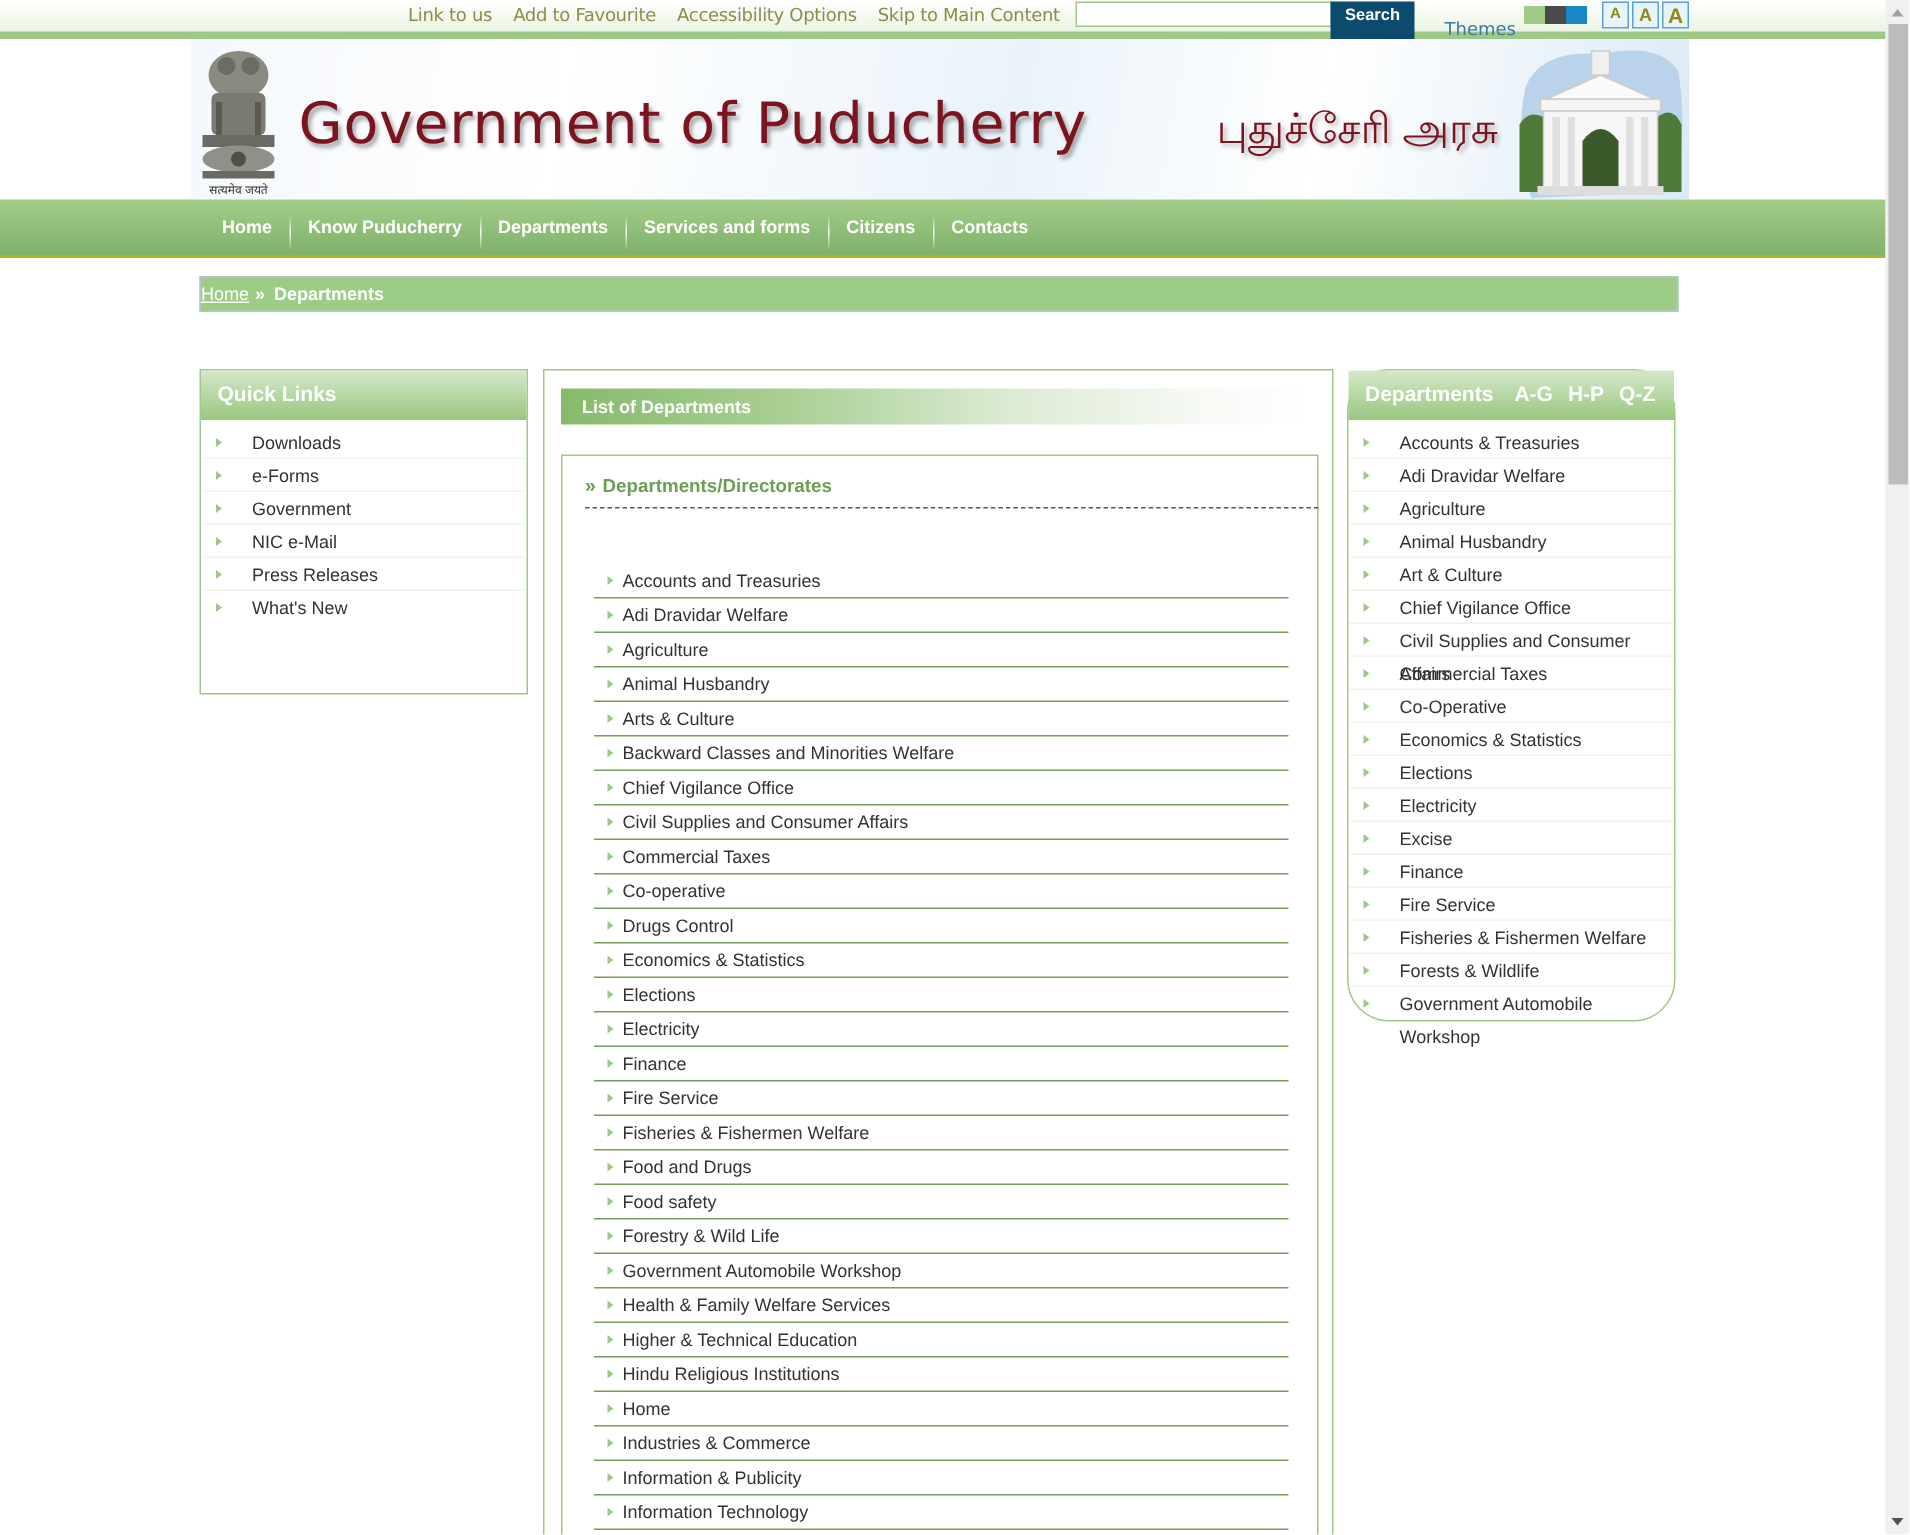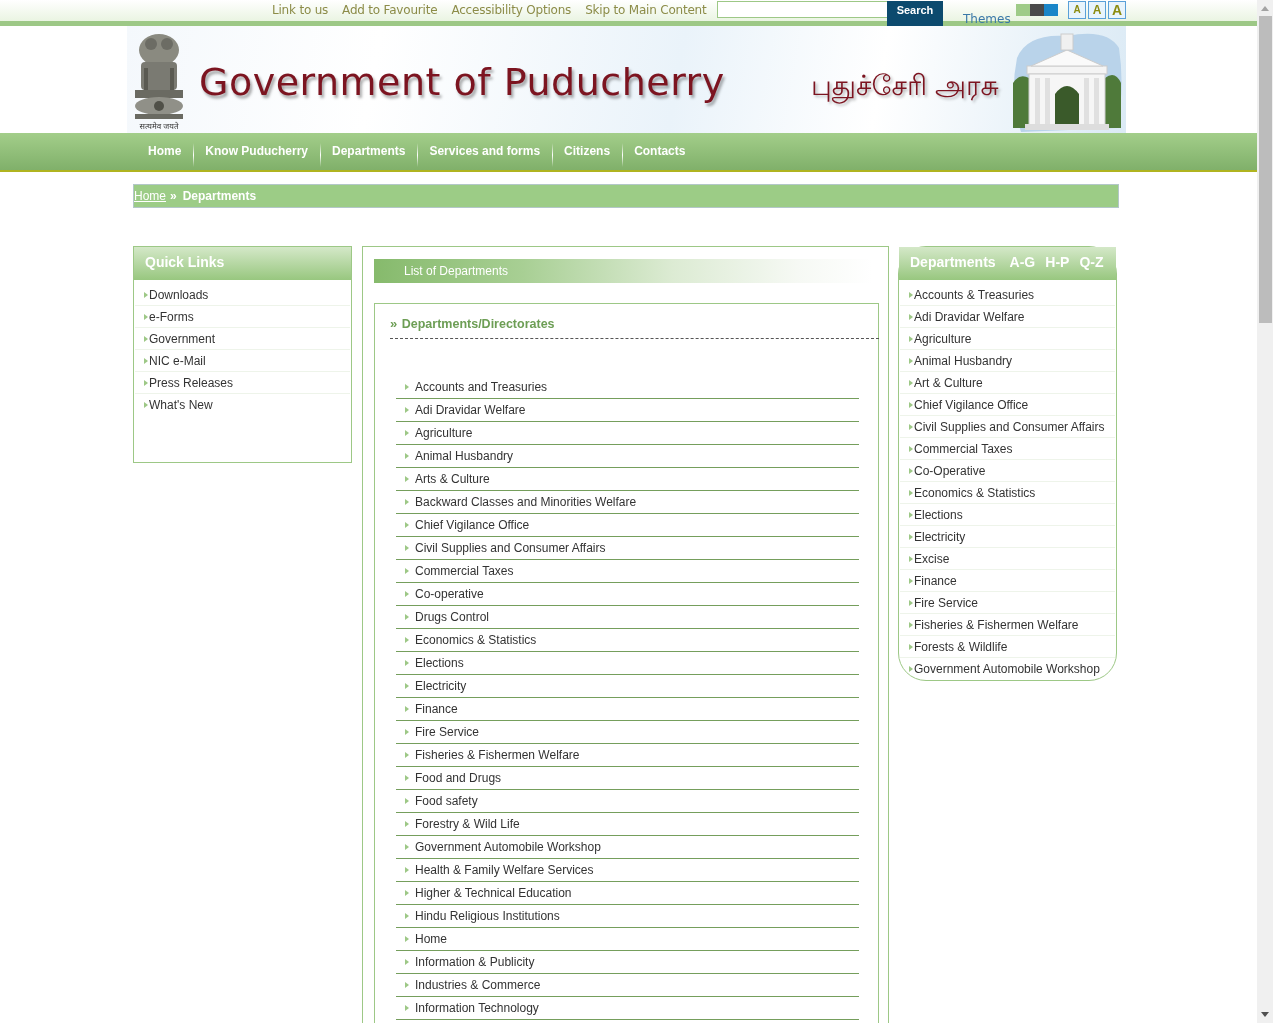--- a/index.html
+++ b/index.html
@@ -43,31 +43,31 @@
   .breadcrumb { position: absolute; left: 133px; top: 184px; width: 986px; height: 24px; background: #9ccc86; border: 1px solid #b3c7c8;
     line-height: 22px; color: #fff; font-weight: bold; }
   .breadcrumb a { color: #fff; font-weight: normal; text-decoration: underline; }
   .breadcrumb .sep { margin: 0 6px 0 4px; }
 
   
   .sidebox { position: absolute; border: 1px solid #9dc886; background: #fff; }
   .sidebox-head { height: 33px; background: linear-gradient(to bottom, #d4e8c8, #98c77f); color: #fff; font-weight: bold;
     font-size: 14px; line-height: 31px; padding-left: 11px; }
   .sidebox ul { list-style: none; padding: 4px 1px 2px 1px; }
-  .sidebox li { height: 22px; line-height: 22px; padding-left: 14px; position: relative; border-bottom: 1px solid #eef4ea; color: #333; }
+  .sidebox li { height: 22px; line-height: 22px; padding-left: 33px; position: relative; border-bottom: 1px solid #eef4ea; color: #333; }
   .sidebox li:last-child { border-bottom: none; }
   .sidebox li::before, .dept-list li::before { content: ""; position: absolute; left: 9px; top: 8px; border-left: 4px solid #9dc886;
     border-top: 3.5px solid transparent; border-bottom: 3.5px solid transparent; }
   .head-tabs span { margin-left: 10px; }
 
   
   .center { position: absolute; left: 362px; top: 246px; width: 527px; height: 800px; border: 1px solid #9dc886; }
   .center-head { position: absolute; left: 11px; top: 12px; width: 498px; height: 24px;
     background: linear-gradient(to right, #86ba6c 0%, #a8cf94 30%, #dcebd3 60%, #f6f9f4 85%, #ffffff 100%);
-    color: #fff; font-weight: normal; font-size: 12px; line-height: 24px; padding-left: 30px; }
+    color: #fff; font-weight: bold; font-size: 12px; line-height: 24px; padding-left: 14px; }
   .inner { position: absolute; left: 11px; top: 56px; width: 505px; height: 740px; border: 1px solid #9dc886; border-right: none;
     border-right: 1px solid #9dc886; }
   .inner-title { position: absolute; left: 15px; top: 12px; color: #6d9e55; font-weight: bold; font-size: 12.5px; }
   .inner-title .chev { color: #6d9e55; font-size: 13px; margin-right: 3px; letter-spacing: -2px; }
   .dash { position: absolute; left: 15px; top: 34px; width: 489px; border-top: 1px dashed #555; }
   .dept-list { position: absolute; left: 21px; top: 72px; width: 463px; list-style: none; }
   .dept-list li { height: 23px; line-height: 22px; padding-left: 19px; border-bottom: 1px solid #759e5c; position: relative; color: #333; }
   .dept-list li::before { top: 8px; }
 
   
@@ -186,22 +186,22 @@
       <li>Fire Service</li>
       <li>Fisheries &amp; Fishermen Welfare</li>
       <li>Food and Drugs</li>
       <li>Food safety</li>
       <li>Forestry &amp; Wild Life</li>
       <li>Government Automobile Workshop</li>
       <li>Health &amp; Family Welfare Services</li>
       <li>Higher &amp; Technical Education</li>
       <li>Hindu Religious Institutions</li>
       <li>Home</li>
+      <li>Industries &amp; Commerce</li>
       <li>Information &amp; Publicity</li>
-      <li>Industries &amp; Commerce</li>
       <li>Information Technology</li>
     </ul>
   </div>
 </div>
 
 <div class="sidebox" style="left:898px;top:246px;width:219px;height:435px;border-radius:28px;">
   <div class="sidebox-head head-tabs">
     <span style="margin-left:0">Departments</span><span style="margin-left:14px">A-G</span><span>H-P</span><span>Q-Z</span>
   </div>
   <ul>

